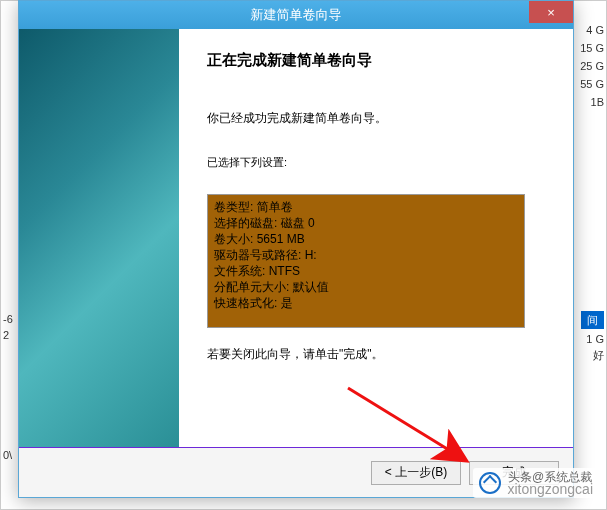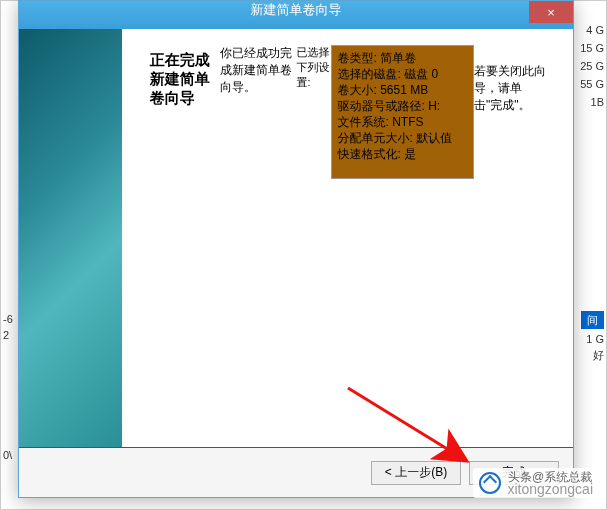--- a/index.html
+++ b/index.html
@@ -64,21 +64,21 @@
     background: #fff;
     border: 1px solid #5aa7d6;
     box-shadow: 0 3px 18px rgba(0,0,0,0.3);
     display: flex;
     flex-direction: column;
   }
   .titlebar {
     height: 28px;
     background: linear-gradient(#4db0e8, #3a9fd9);
     display: flex;
-    align-items: flex-start;
+    align-items: center;
     justify-content: center;
     position: relative;
     color: #fff;
     font-size: 13px;
   }
   .titlebar .title-text {
     flex: 0 0 auto;
   }
   .close-btn {
     position: absolute;
@@ -101,20 +101,21 @@
   }
   .side-panel {
     width: 160px;
     height: 418px;
     background: linear-gradient(135deg, #0e5a6a 0%, #2a8896 35%, #4fb7bd 60%, #2a8f96 100%);
   }
   .content {
     flex: 1;
     padding: 16px 24px 10px 28px;
     display: flex;
+    flex-direction: column;
   }
   .heading {
     font-size: 15px;
     font-weight: bold;
     color: #000;
     margin-bottom: 40px;
     margin-top: 6px;
   }
   .intro {
     font-size: 12px;

